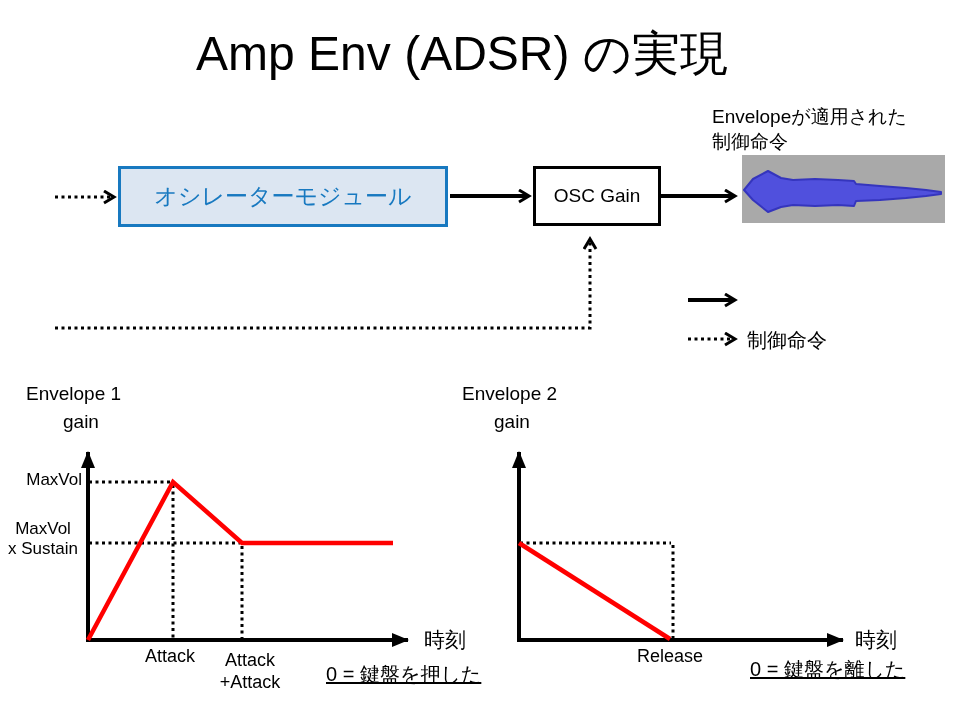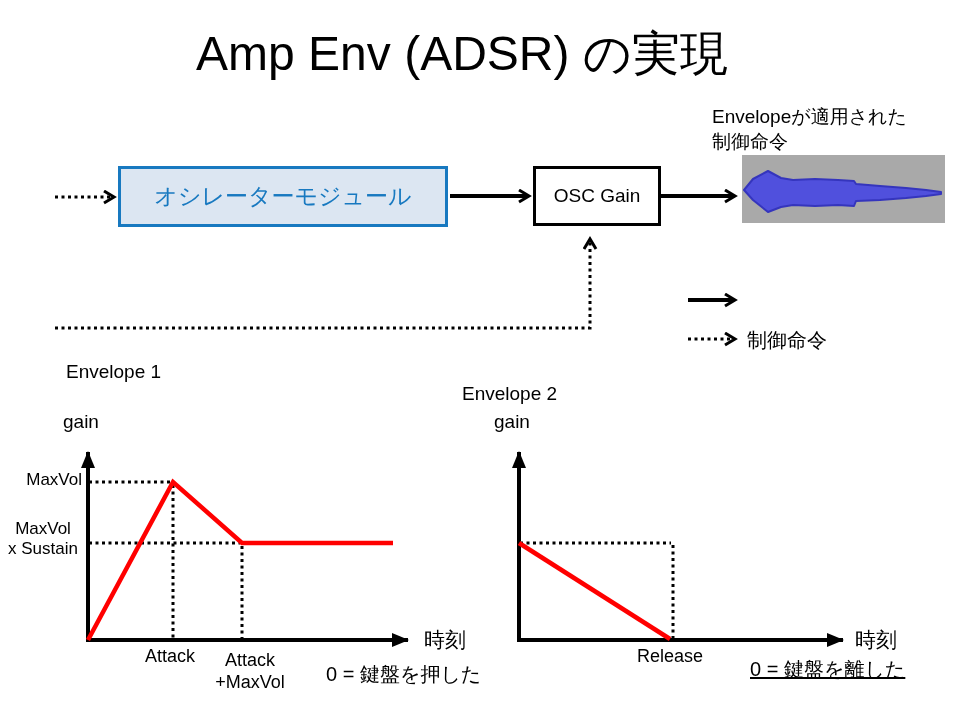--- a/index.html
+++ b/index.html
@@ -31,21 +31,21 @@
   .key-note{left:95px;top:262px;font-size:20px;line-height:1.5;}
   .legend-audio{left:747px;top:288px;font-size:20px;}
   .legend-control{left:747px;top:327px;font-size:20px;}
   .env-title{font-size:19px;}
   .gain-label{font-size:19px;}
   .formula{left:128px;top:448px;font-size:17px;}
   .maxvol{left:0px;top:470px;width:82px;text-align:right;font-size:17px;}
   .sustain{left:0px;top:519px;width:86px;text-align:center;font-size:17px;line-height:1.2;}
   .attack{left:145px;top:646px;font-size:18px;}
   .attack-decay{left:208px;top:650px;width:84px;text-align:center;font-size:18px;line-height:1.2;}
-  .zero1{left:326px;top:661px;font-size:20px;}
+  .zero1{left:326px;top:661px;font-size:20px;text-decoration:underline;}
   .jikoku1{left:424px;top:626px;font-size:21px;}
   .release{left:637px;top:646px;font-size:18px;}
   .zero2{left:750px;top:656px;font-size:20px;text-decoration:underline;}
   .jikoku2{left:855px;top:626px;font-size:21px;}
 </style>
 </head>
 <body>
 
 <div class="slide">
 
@@ -104,31 +104,31 @@
     <span>オシレーターモジュール</span>
   </div>
 
   <div class="abs gain-box">
     <span>OSC Gain</span>
   </div>
 
 
   <div class="abs legend-control">制御命令</div>
 
-  <div class="abs env-title" style="left:26px;top:361px;margin-left:40px;">Envelope 1</div>
+  <div class="abs env-title" style="left:26px;top:383px;">Envelope 1</div>
   <div class="abs gain-label" style="left:63px;top:411px;">gain</div>
   <div class="abs maxvol">MaxVol</div>
   <div class="abs sustain">
     <div>MaxVol</div>
     <div>x Sustain</div>
   </div>
   <div class="abs attack">Attack</div>
   <div class="abs attack-decay">
     <div>Attack</div>
-    <div>+MaxVol</div>
+    <div>+Attack</div>
   </div>
   <div class="abs zero1">0 = 鍵盤を押した</div>
   <div class="abs jikoku1">時刻</div>
 
   <div class="abs env-title" style="left:462px;top:383px;">Envelope 2</div>
   <div class="abs gain-label" style="left:494px;top:411px;">gain</div>
   <div class="abs release">Release</div>
   <div class="abs zero2">0 = 鍵盤を離した</div>
   <div class="abs jikoku2">時刻</div>
 

